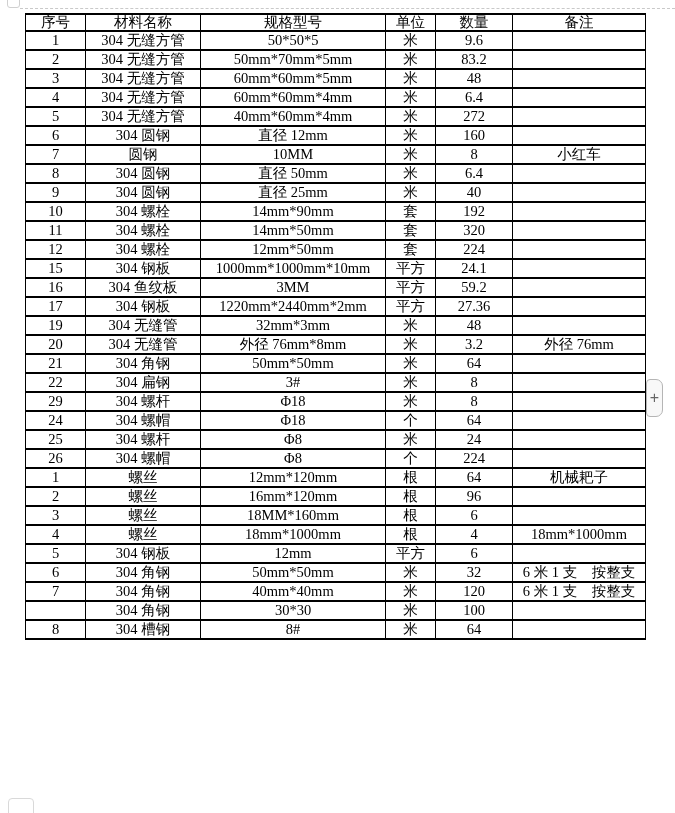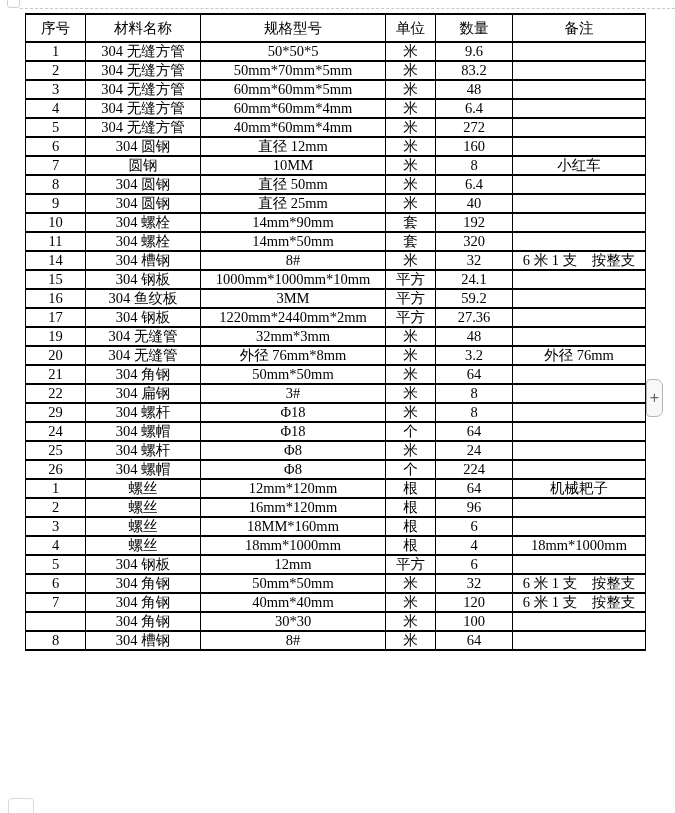--- a/index.html
+++ b/index.html
@@ -80,21 +80,21 @@
     border-bottom-width: 2px;
     padding: 0 2px;
     text-align: center;
     vertical-align: middle;
     font-size: 14.5px;
     font-weight: normal;
     line-height: 1;
     overflow: hidden;
     white-space: nowrap;
   }
-  table.materials thead tr { height: 28px; margin-top: 14px; }
+  table.materials thead tr { height: 17px; margin-top: 14px; }
   table.materials tbody tr { height: 19px; }
   col.c-index    { width: 60px; }
   col.c-material { width: 115px; }
   col.c-spec     { width: 185px; }
   col.c-unit     { width: 50px; }
   col.c-qty      { width: 77px; }
   col.c-remark   { width: 133px; }
 </style>
 </head>
 <body>
@@ -204,26 +204,26 @@
       </tr>
       <tr>
         <td>11</td>
         <td>304 螺栓</td>
         <td>14mm*50mm</td>
         <td>套</td>
         <td>320</td>
         <td></td>
       </tr>
       <tr>
-        <td>14</td>
-        <td>304 槽钢</td>
-        <td>8#</td>
-        <td>米</td>
-        <td>32</td>
-        <td>6 米 1 支　按整支</td>
+        <td>12</td>
+        <td>304 螺栓</td>
+        <td>12mm*50mm</td>
+        <td>套</td>
+        <td>224</td>
+        <td></td>
       </tr>
       <tr>
         <td>15</td>
         <td>304 钢板</td>
         <td>1000mm*1000mm*10mm</td>
         <td>平方</td>
         <td>24.1</td>
         <td></td>
       </tr>
       <tr>

